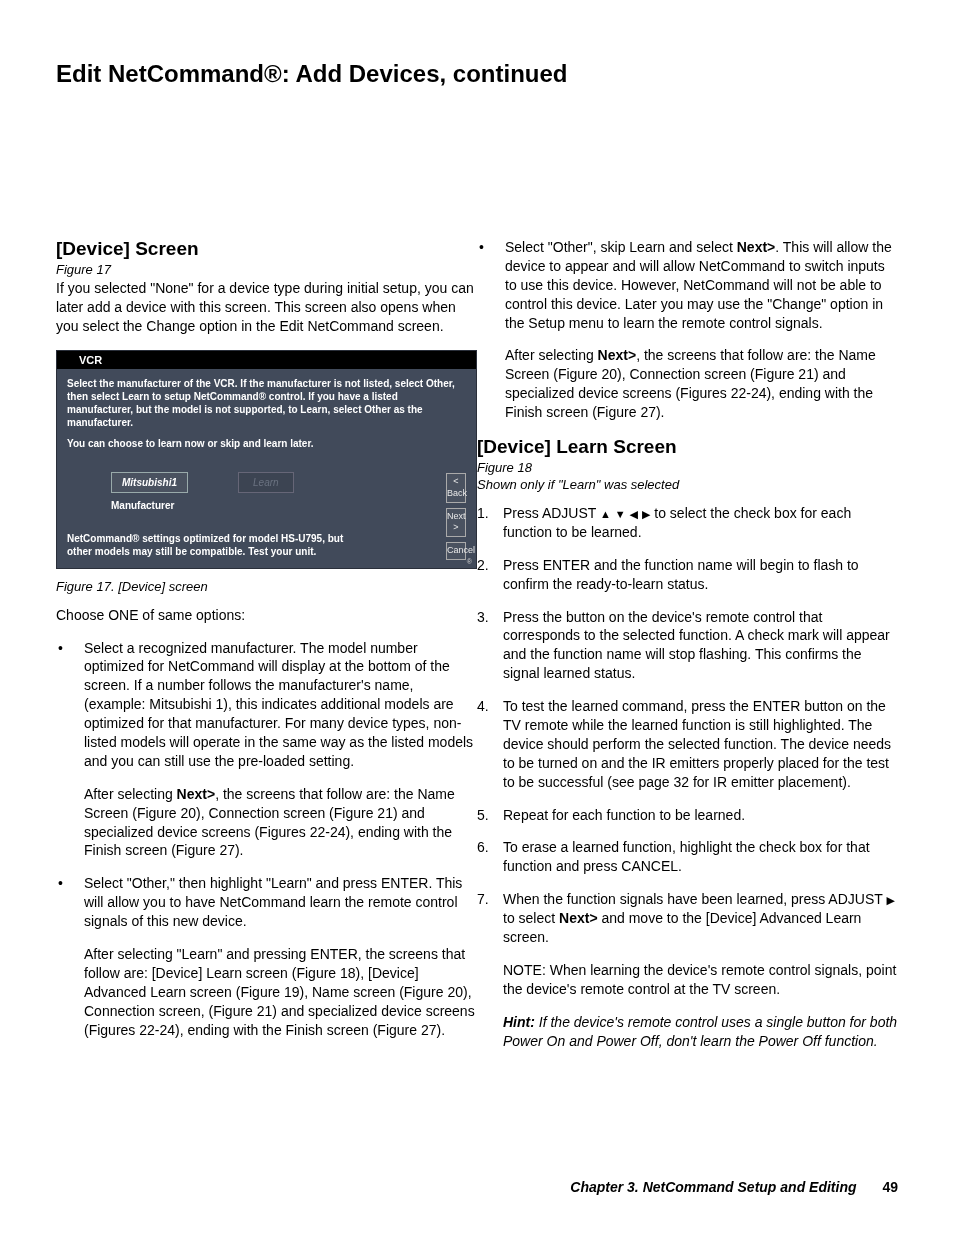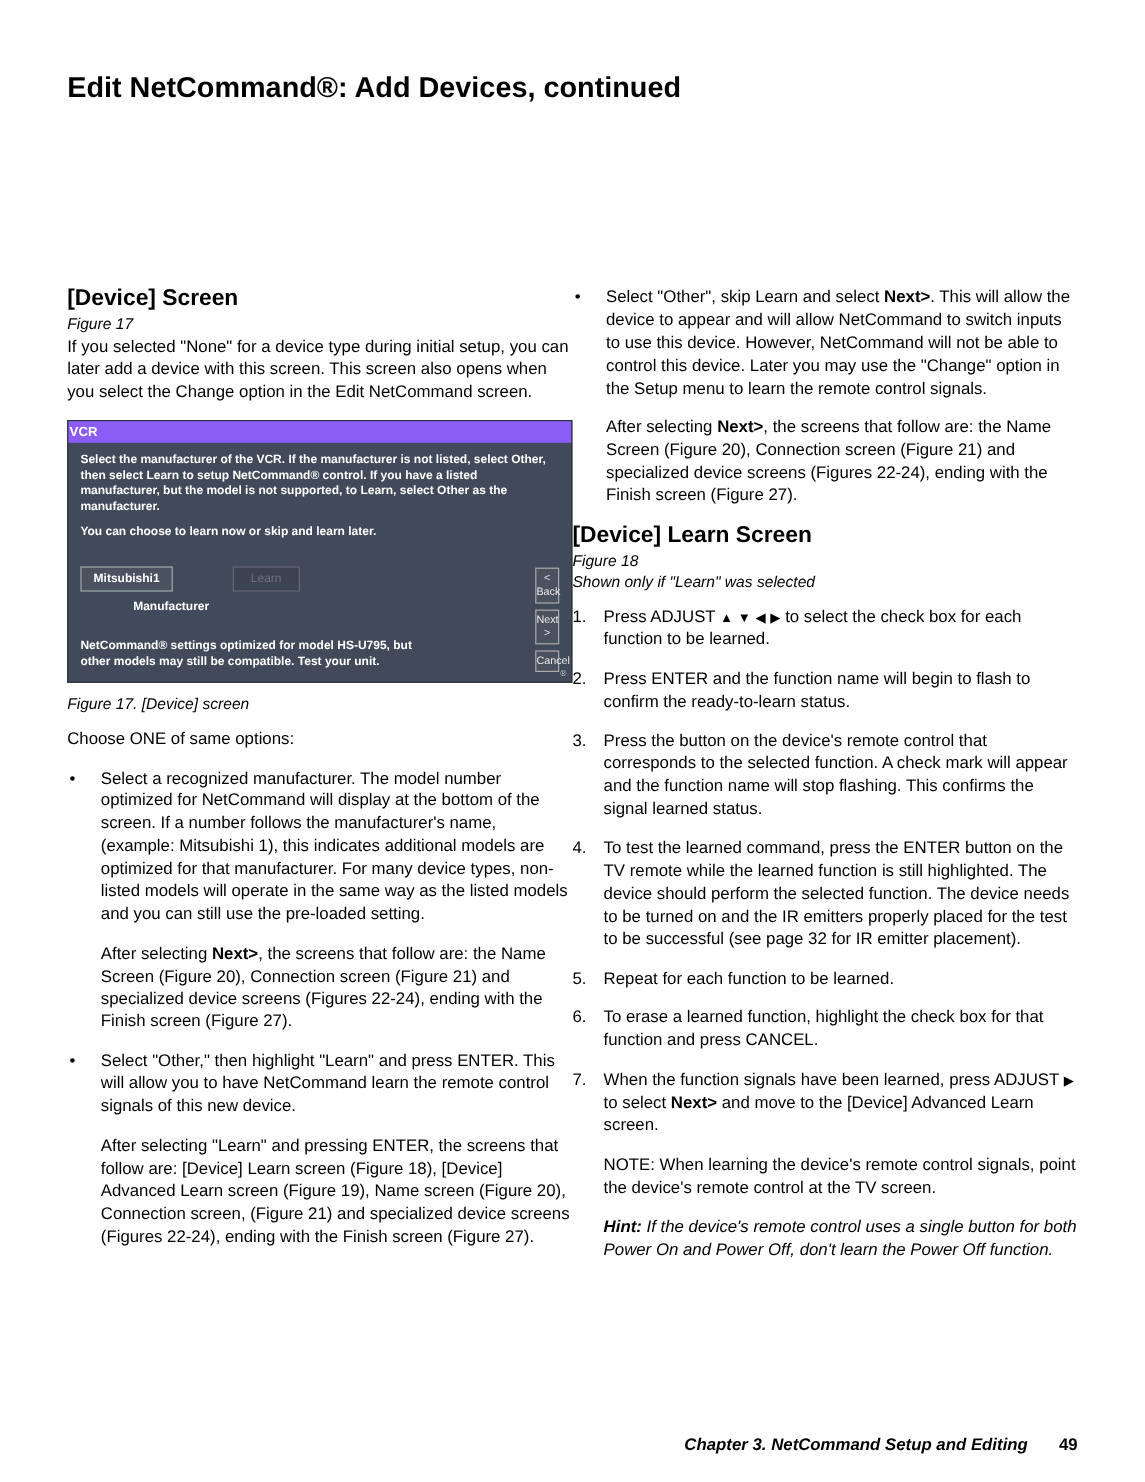--- a/index.html
+++ b/index.html
@@ -43,56 +43,58 @@
   ul.bullets .after { margin-top: 14px; }
   ol.numbered { list-style: none; padding: 0; margin: 0; counter-reset: item; }
   ol.numbered > li { display: flex; font-size: 14px; line-height: 1.35; margin-bottom: 14px; counter-increment: item; }
   ol.numbered > li::before { content: counter(item) "."; width: 26px; flex-shrink: 0; }
   ol.numbered > li > div { flex: 1; }
   .indent-after { margin-left: 26px; font-size: 14px; line-height: 1.35; margin-bottom: 14px; }
   .hint { font-style: italic; }
   .hint b { font-style: italic; font-weight: bold; }
   .footer {
     position: absolute;
-    bottom: 24px;
+    bottom: 40px;
     right: 56px;
     font-size: 14px;
   }
   .footer .chapter { font-style: italic; font-weight: bold; margin-right: 22px; }
   .footer .pageno { font-weight: bold; }
 
   
   .screenshot {
     background: #414a5a;
     color: #fff;
     font-family: Arial, sans-serif;
     margin-bottom: 10px;
     position: relative;
     border: 1px solid #2a2f3a;
   }
   .ss-titlebar {
-    background: #8b5cf6;
+    background: #000000;
     color: #fff;
     font-weight: bold;
     font-size: 11px;
-    padding: 3px 1px;
+    padding: 3px 22px;
   }
   .ss-body {
     padding: 8px 10px 10px 10px;
     font-size: 10px;
     line-height: 1.3;
     position: relative;
   }
   .ss-instr { font-weight: bold; margin-bottom: 8px; }
   .ss-sub { font-weight: bold; margin-bottom: 22px; }
   .ss-field-row {
     display: flex;
     align-items: flex-start;
     gap: 50px;
+    margin-left: 44px;
     margin-bottom: 6px;
+    font-style: italic;
   }
   .ss-field {
     border: 1px solid #9aa;
     background: #4a5260;
     padding: 3px 10px;
     font-size: 10px;
     color: #fff;
     min-width: 72px;
     text-align: left;
     font-weight: bold;

